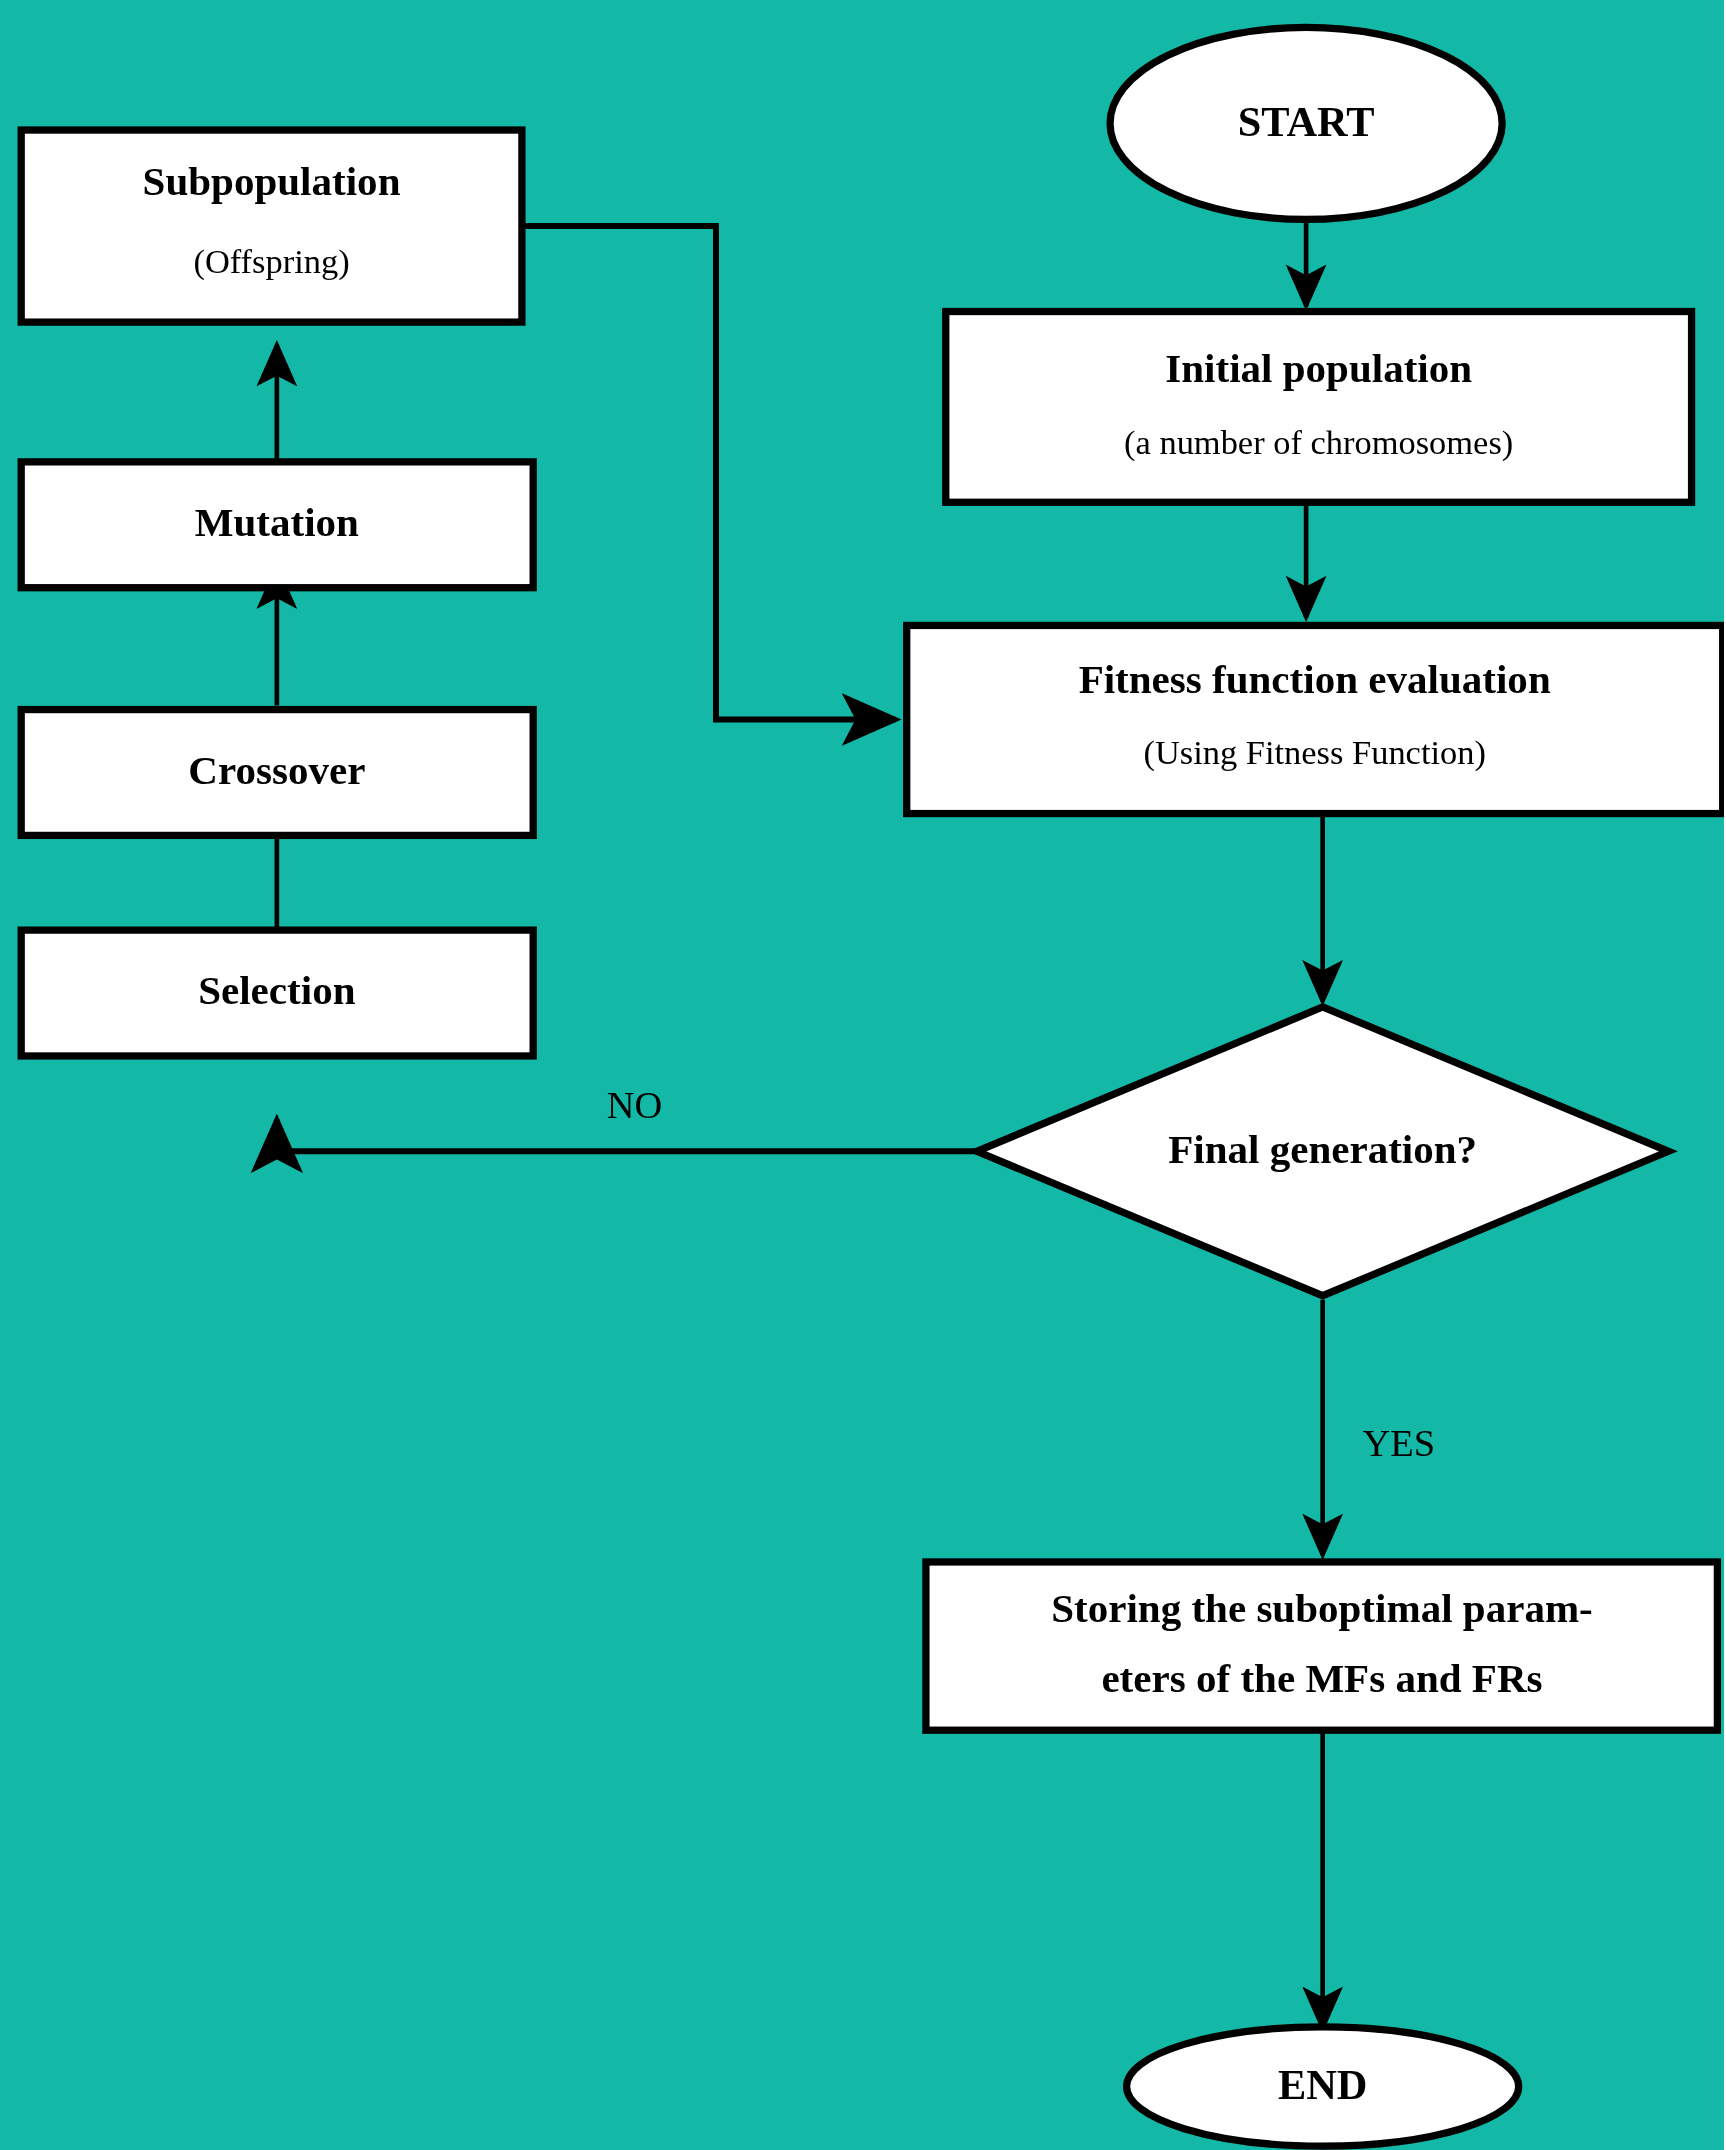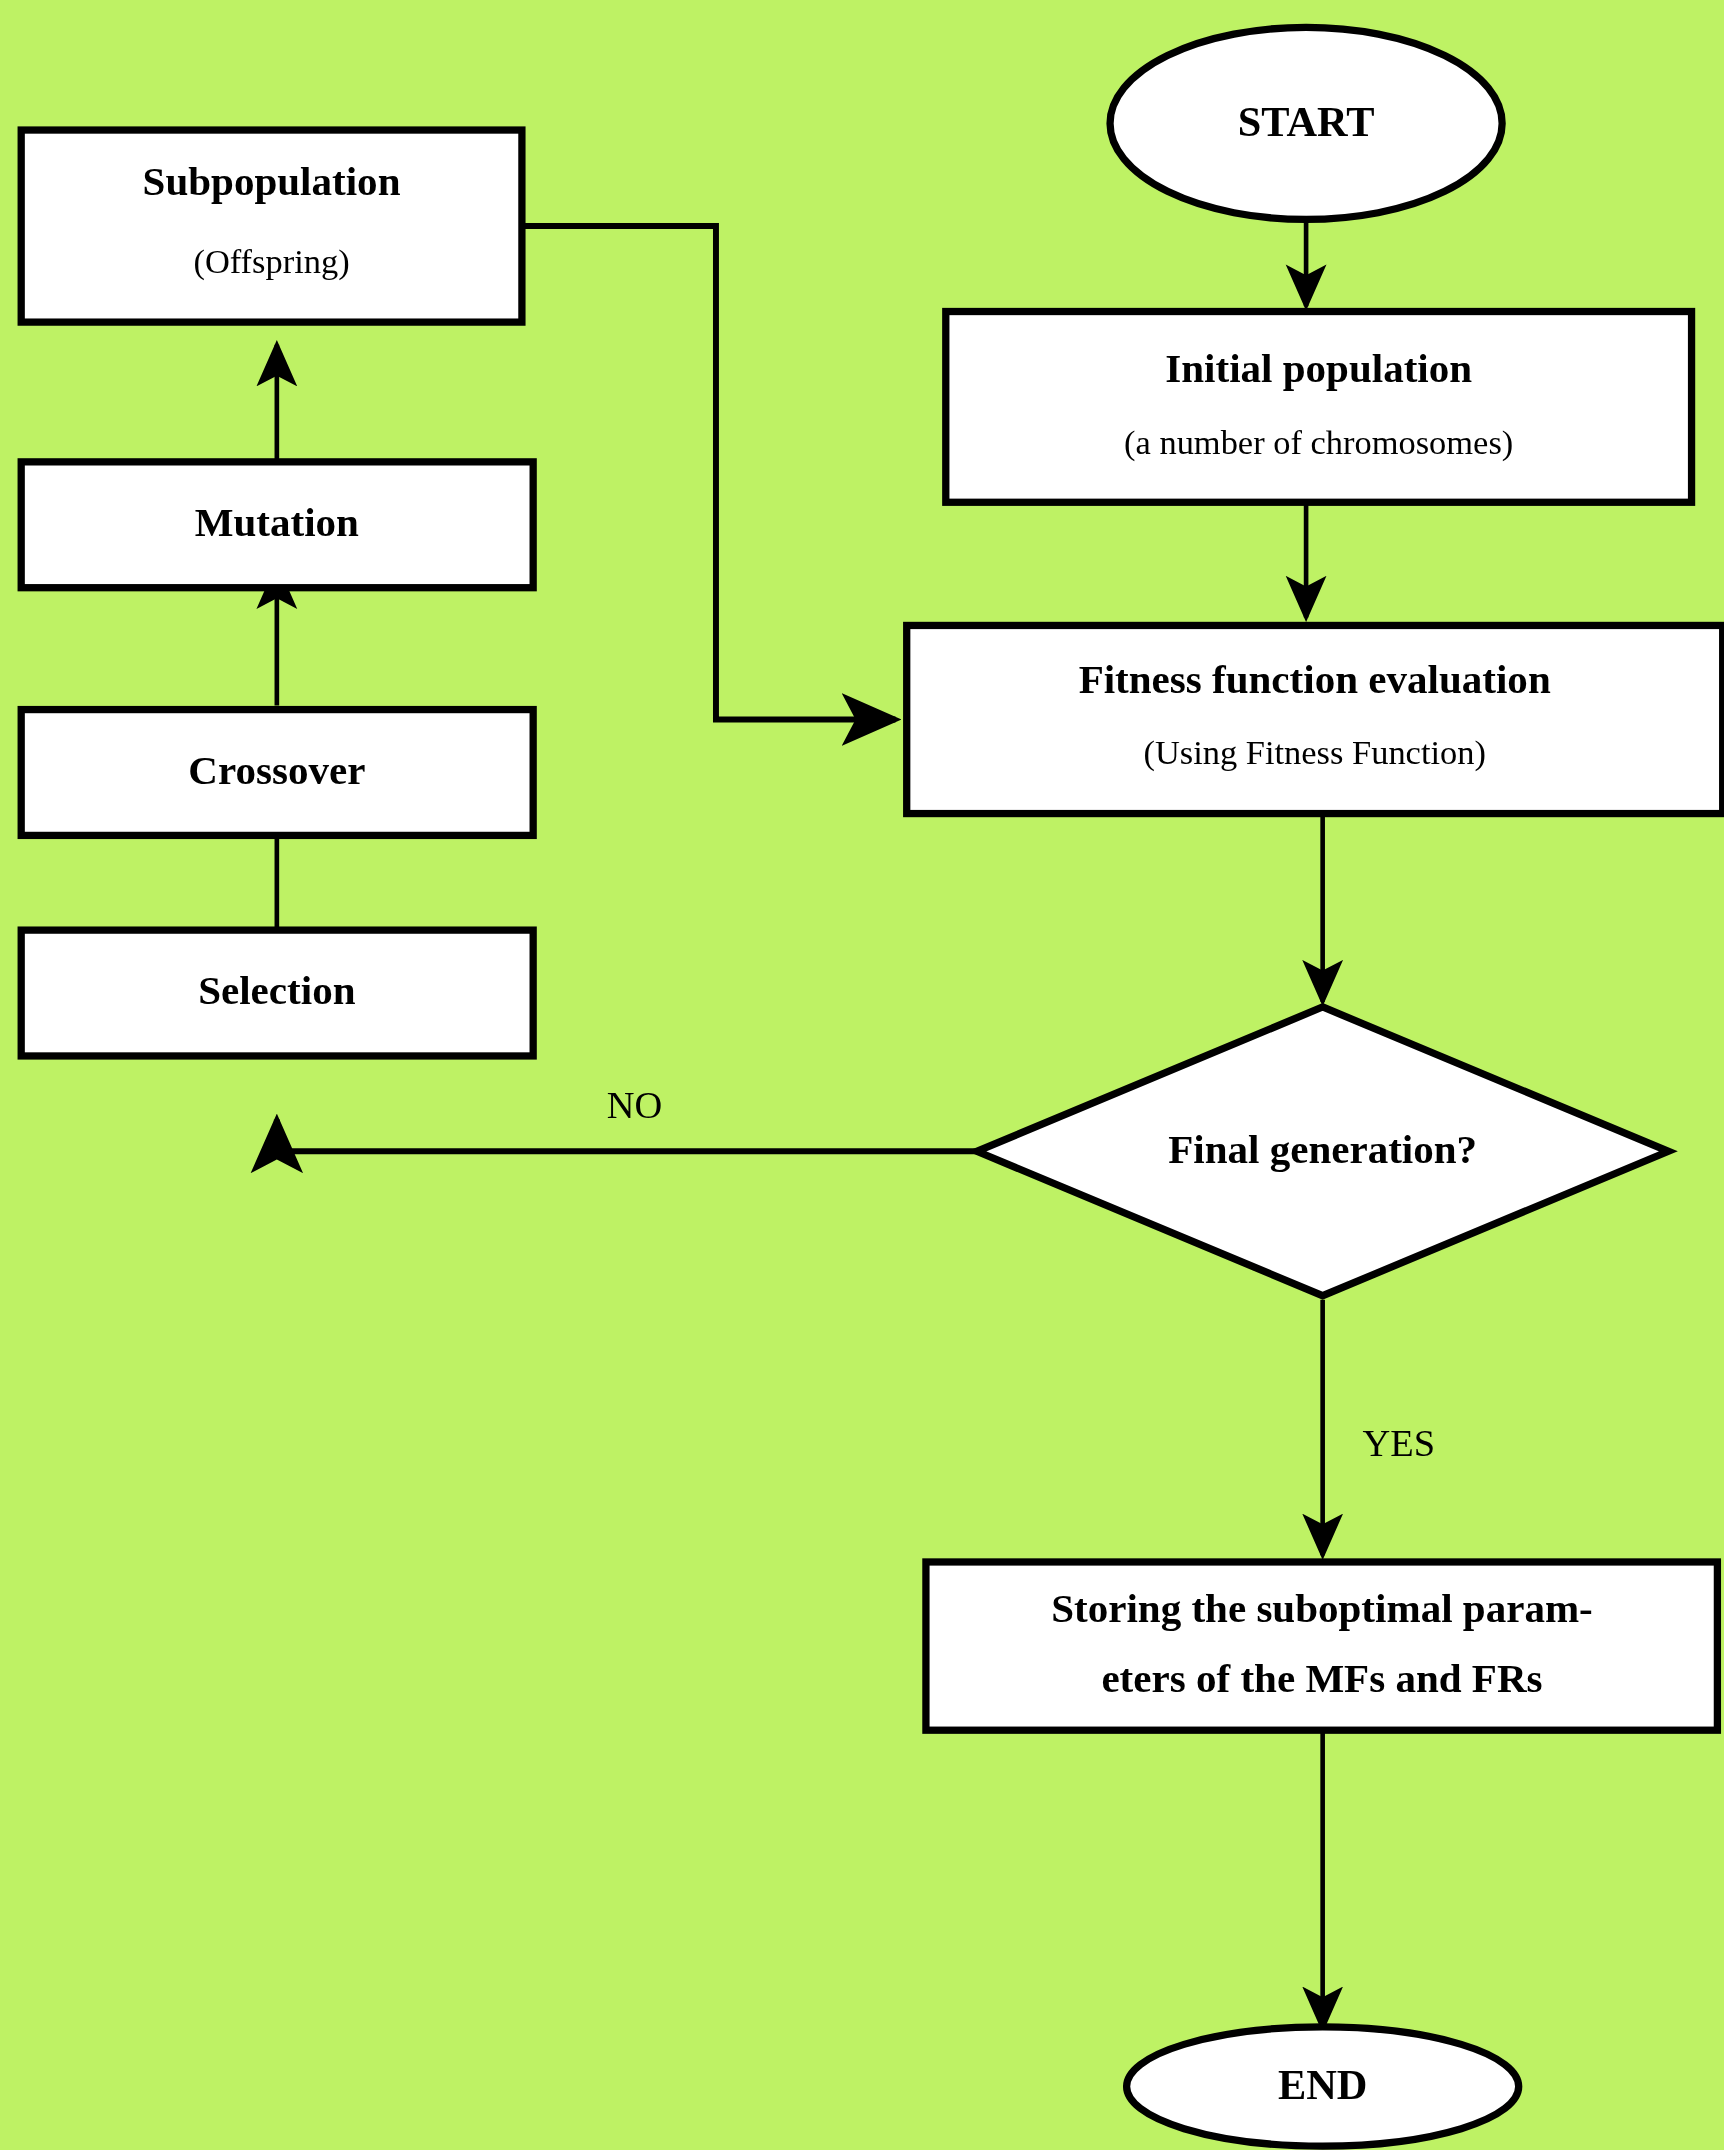--- a/index.html
+++ b/index.html
@@ -8,21 +8,21 @@
     padding: 0;
     background: #ffffff;
   }
   body {
     font-family: "Liberation Serif", serif;
   }
   #canvas-wrap {
     position: relative;
     width: 1724px;
     height: 2151px;
-    background: #bef264;
+    background: #14b8a6;
     overflow: hidden;
   }
   svg.flow {
     position: absolute;
     left: 0;
     top: 0;
     width: 1726px;
     height: 2151px;
     display: block;
   }

